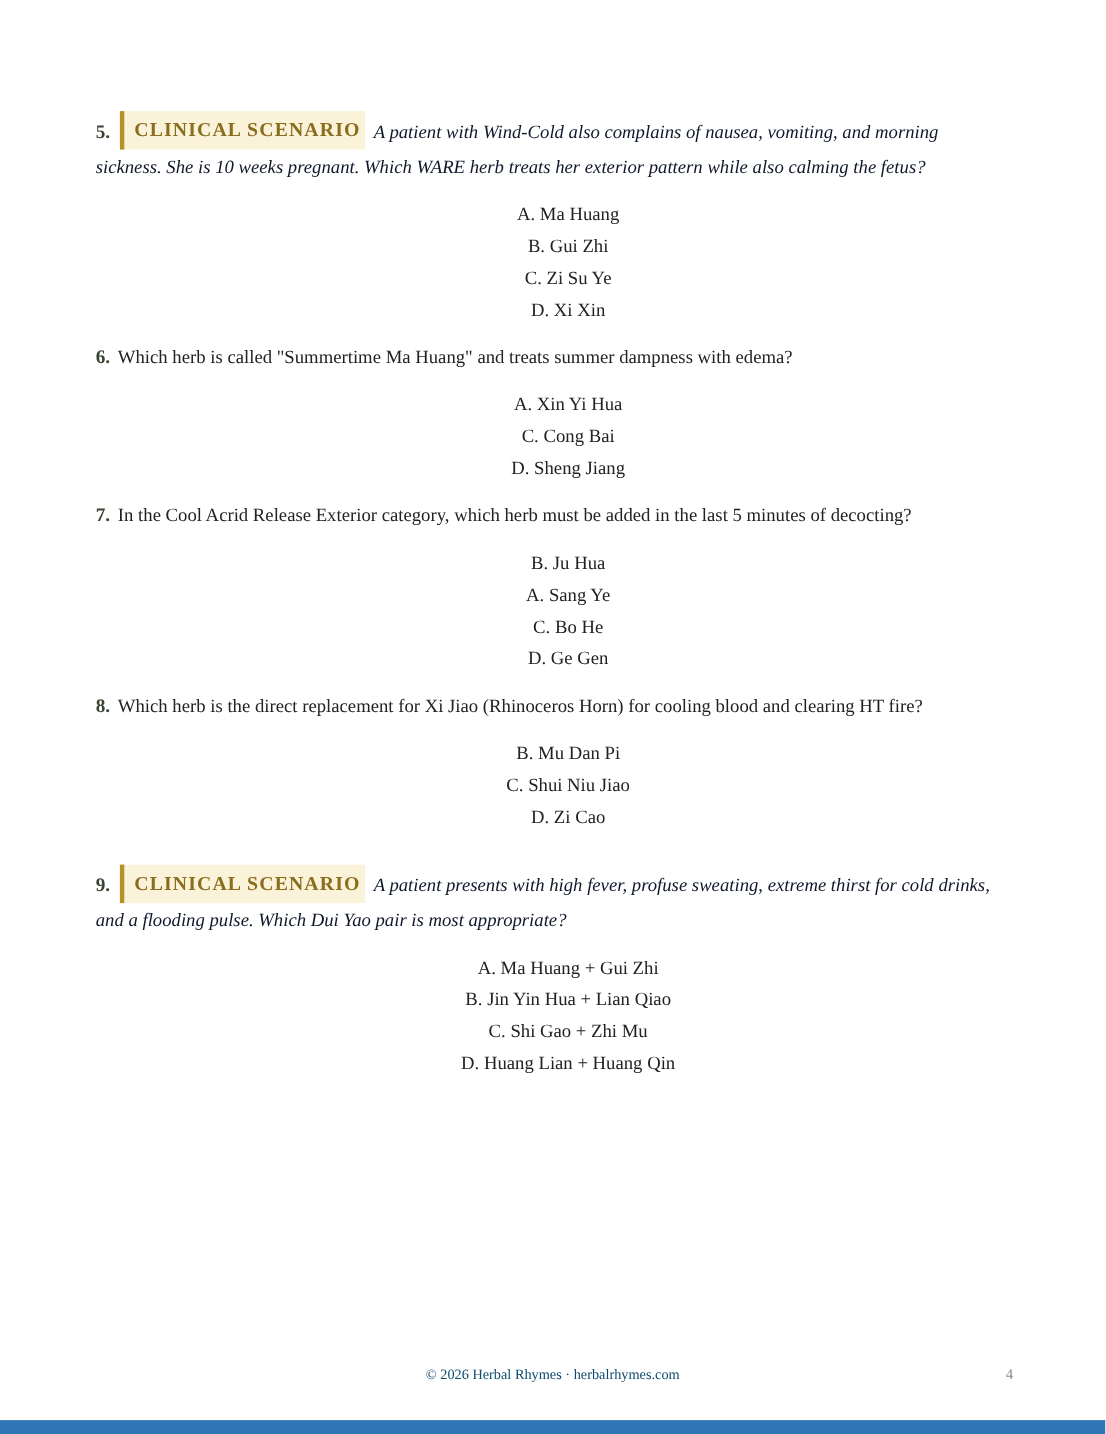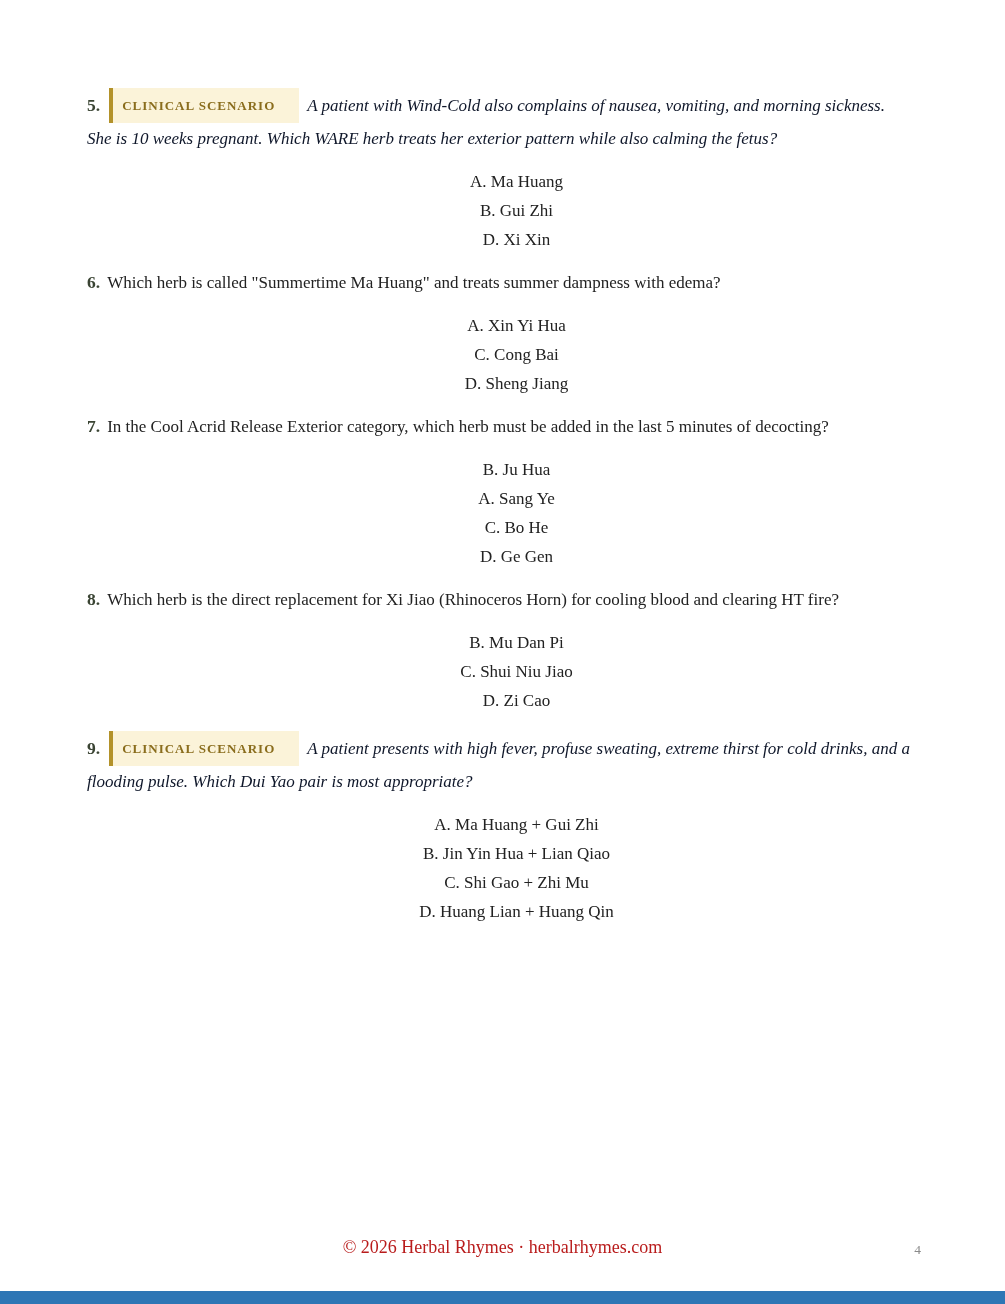--- a/index.html
+++ b/index.html
@@ -14,30 +14,30 @@
     width:1005px;height:1304px;position:relative;background:#ffffff;
     font-family:"Liberation Serif", serif;color:#222;overflow:hidden;
   }
   .content{padding:86px 92px 0 87px;}
   .question{margin:0 0 14px 0;}
   .q-head{margin:0;font-size:17px;line-height:29px;}
   .q-num{font-weight:bold;color:var(--q-num);margin-right:7px;font-size:17.5px;}
   .badge{
     display:inline-block;background:var(--badge-bg);color:var(--badge-text);
     border-left:4px solid var(--badge-border);
-    font-weight:bold;font-size:13px;letter-spacing:1px;
-    padding:3px 24px 3px 9px;margin:3px 8px 0 2px;
+    font-weight:bold;font-size:18px;letter-spacing:1px;
+    padding:3px 4px 3px 9px;margin:16px 8px 0 2px;
     position:relative;top:-1px;
   }
   .q-body.italic{font-style:italic;color:#0f172a;}
   .options{margin:14px 0 0 33px;}
   .option{font-size:17px;line-height:29px;text-align:center;}
   .footer{
     position:absolute;left:0;right:0;bottom:46px;text-align:center;
-    font-size:18px;color:#b91c1c;
+    font-size:13px;color:#0c4a6e;
   }
   .page-num{
     position:absolute;right:84px;bottom:46px;font-size:13.5px;color:#8a8a8a;
   }
   .bottom-bar{
     position:absolute;left:0;right:0;bottom:0;height:13px;
     background:var(--bottom-bar);
   }
 </style>
 </head>
@@ -45,20 +45,21 @@
 
 <main class="content">
   <div id="questions">
   <section class="question">
     <p class="q-head">
       <span class="q-num">5.</span><span class="badge">CLINICAL SCENARIO</span><span class="q-body italic">A patient with Wind-Cold also complains of nausea, vomiting, and morning sickness. She is 10 weeks pregnant. Which WARE herb treats her exterior pattern while also calming the fetus?</span>
     </p>
     <div class="options">
           <div class="option">A. Ma Huang</div>
           <div class="option">B. Gui Zhi</div>
+          <div class="option">C. Zi Su Ye</div>
           <div class="option">D. Xi Xin</div>
         </div>
   </section>
 
   <section class="question">
     <p class="q-head">
       <span class="q-num">6.</span><span class="q-body">Which herb is called "Summertime Ma Huang" and treats summer dampness with edema?</span>
     </p>
     <div class="options">
           <div class="option">A. Xin Yi Hua</div>

